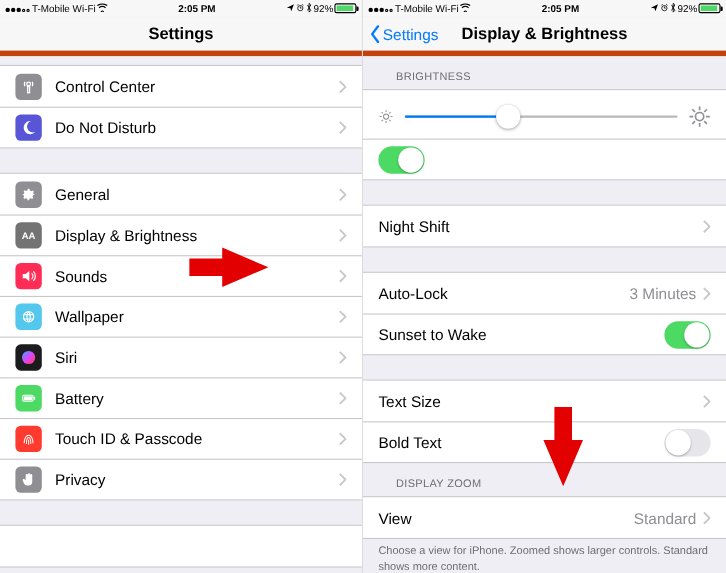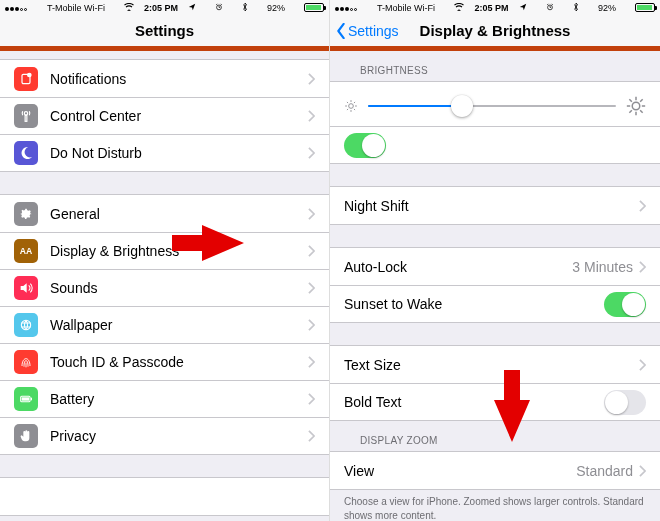--- a/index.html
+++ b/index.html
@@ -2,21 +2,21 @@
 <html><head>
 <meta charset="utf-8">
 <style>
   * { box-sizing: border-box; margin:0; padding:0; }
   body { font-family: -apple-system, "Helvetica Neue", Helvetica, Arial, sans-serif; background:#fff; width:660px; height:521px; overflow:hidden; position:relative; }
   .wrap { display:flex; width:660px; height:521px; }
   .phone { width:330px; height:521px; background:#efeef4; overflow:hidden; position:relative; border-right:1px solid #ddd;}
   .phone:last-child{border-right:none;}
   
   .status { height:15px; background:#f7f7f8; display:flex; align-items:center; justify-content:space-between; padding:0 5px; font-size:9px; font-weight:500; color:#000;}
-  .status .left, .status .right { display:flex; align-items:center; gap:19px;}
+  .status .left, .status .right { display:flex; align-items:center; gap:1px;}
   .dots span{ width:4px; height:4px; border-radius:50%; display:inline-block; background:#000; margin-right:1px;}
   .dots span.hollow{ background:transparent; border:0.6px solid #000; width:3px; height:3px;}
   .batt{ width:20px; height:9px; border:1px solid #000; border-radius:2px; position:relative; display:inline-block;}
   .batt::after{content:""; position:absolute; right:-3px; top:2px; width:2px; height:4px; background:#000; border-radius:0 1px 1px 0;}
   .batt .fill{ position:absolute; left:1px; top:1px; bottom:1px; width:82%; background:#4cd964;}
   
   .nav { height:36px; background:#f7f7f8; border-bottom:5px solid #c2410c; display:flex; align-items:center; justify-content:center; position:relative;}
   .nav .title{ font-size:15px; font-weight:600; color:#000;}
   .nav .back{ position:absolute; left:6px; color:#007aff; font-size:14px; display:flex; align-items:center; gap:2px;}
   .nav .back svg{ width:10px; height:16px;}
@@ -85,34 +85,20 @@
     </div>
   </div>
 
   <div class="nav">
     <div class="title">Settings</div>
   </div>
 
   <div class="gap first"></div>
   <div class="group" id="lg0">
         <div class="row">
-          <div class="iconbox" style="background: rgb(255, 59, 48);">
-            <svg viewBox="0 0 24 24" fill="#fff">
-              <rect x="6" y="5" width="12" height="14" rx="2" fill="none" stroke="#fff" stroke-width="1.8"></rect>
-              <circle cx="17" cy="6" r="3.5" fill="#fff"></circle>
-            </svg>
-          </div>
-          <span class="label">Notifications</span>
-          <span class="chev">
-            <svg viewBox="0 0 8 14">
-              <path d="M1 1 L7 7 L1 13" fill="none" stroke="#c7c7cc" stroke-width="2"></path>
-            </svg>
-          </span>
-        </div>
-        <div class="row">
           <div class="iconbox" style="background: rgb(142, 142, 147);">
             <svg viewBox="0 0 24 24" fill="none" stroke="#fff" stroke-width="1.8">
               <circle cx="12" cy="8" r="2.5"></circle>
               <path d="M7 5a7 7 0 0 0 0 6 M17 5a7 7 0 0 1 0 6"></path>
               <rect x="10.7" y="11" width="2.6" height="9"></rect>
             </svg>
           </div>
           <span class="label">Control Center</span>
           <span class="chev">
             <svg viewBox="0 0 8 14">
@@ -143,21 +129,21 @@
             </svg>
           </div>
           <span class="label">General</span>
           <span class="chev">
             <svg viewBox="0 0 8 14">
               <path d="M1 1 L7 7 L1 13" fill="none" stroke="#c7c7cc" stroke-width="2"></path>
             </svg>
           </span>
         </div>
         <div class="row">
-          <div class="iconbox" style="background: #a16207;">
+          <div class="iconbox" style="background: #737373;">
             <svg viewBox="0 0 24 24">
               <text x="12" y="17" font-size="13" font-weight="600" fill="#fff" text-anchor="middle" font-family="Helvetica">AA</text>
             </svg>
           </div>
           <span class="label">Display &amp; Brightness</span>
           <span class="chev">
             <svg viewBox="0 0 8 14">
               <path d="M1 1 L7 7 L1 13" fill="none" stroke="#c7c7cc" stroke-width="2"></path>
             </svg>
           </span>
@@ -184,41 +170,61 @@
             </svg>
           </div>
           <span class="label">Wallpaper</span>
           <span class="chev">
             <svg viewBox="0 0 8 14">
               <path d="M1 1 L7 7 L1 13" fill="none" stroke="#c7c7cc" stroke-width="2"></path>
             </svg>
           </span>
         </div>
         <div class="row">
-          <div class="iconbox" style="background: rgb(255, 59, 48);">
-            <svg viewBox="0 0 24 24" fill="none" stroke="#fff" stroke-width="1.4">
-              <path d="M6 18c0-7 3-11 6-11s6 4 6 11M9 19c0-6 1-9 3-9s3 3 3 9M12 20c0-5 0-7 0-7"></path>
-            </svg>
-          </div>
-          <span class="label">Touch ID &amp; Passcode</span>
+          <div class="iconbox" style="background: rgb(28, 28, 30);">
+            <svg viewBox="0 0 24 24">
+              <defs>
+                <linearGradient id="sg" x1="0" y1="0" x2="1" y2="1">
+                  <stop offset="0" stop-color="#3af"></stop>
+                  <stop offset=".5" stop-color="#d4f"></stop>
+                  <stop offset="1" stop-color="#f44"></stop>
+                </linearGradient>
+              </defs>
+              <circle cx="12" cy="12" r="9" fill="url(#sg)"></circle>
+            </svg>
+          </div>
+          <span class="label">Siri</span>
           <span class="chev">
             <svg viewBox="0 0 8 14">
               <path d="M1 1 L7 7 L1 13" fill="none" stroke="#c7c7cc" stroke-width="2"></path>
             </svg>
           </span>
         </div>
         <div class="row">
           <div class="iconbox" style="background: rgb(76, 217, 100);">
             <svg viewBox="0 0 24 24" fill="#fff">
               <rect x="4" y="8" width="14" height="8" rx="1.5" fill="none" stroke="#fff" stroke-width="1.6"></rect>
               <rect x="19" y="10" width="2" height="4"></rect>
               <rect x="5.5" y="9.5" width="11" height="5" fill="#fff"></rect>
             </svg>
           </div>
           <span class="label">Battery</span>
+          <span class="chev">
+            <svg viewBox="0 0 8 14">
+              <path d="M1 1 L7 7 L1 13" fill="none" stroke="#c7c7cc" stroke-width="2"></path>
+            </svg>
+          </span>
+        </div>
+        <div class="row">
+          <div class="iconbox" style="background: rgb(255, 59, 48);">
+            <svg viewBox="0 0 24 24" fill="none" stroke="#fff" stroke-width="1.4">
+              <path d="M6 18c0-7 3-11 6-11s6 4 6 11M9 19c0-6 1-9 3-9s3 3 3 9M12 20c0-5 0-7 0-7"></path>
+            </svg>
+          </div>
+          <span class="label">Touch ID &amp; Passcode</span>
           <span class="chev">
             <svg viewBox="0 0 8 14">
               <path d="M1 1 L7 7 L1 13" fill="none" stroke="#c7c7cc" stroke-width="2"></path>
             </svg>
           </span>
         </div>
         <div class="row">
           <div class="iconbox" style="background: rgb(142, 142, 147);">
             <svg viewBox="0 0 24 24" fill="#fff">
               <path d="M8 13V6a1.5 1.5 0 0 1 3 0v5V5a1.5 1.5 0 0 1 3 0v6V6a1.5 1.5 0 0 1 3 0v9a5 5 0 0 1-5 5h-2a5 5 0 0 1-4.5-3L4 13a1.5 1.5 0 0 1 2.5-1.5z"></path>

